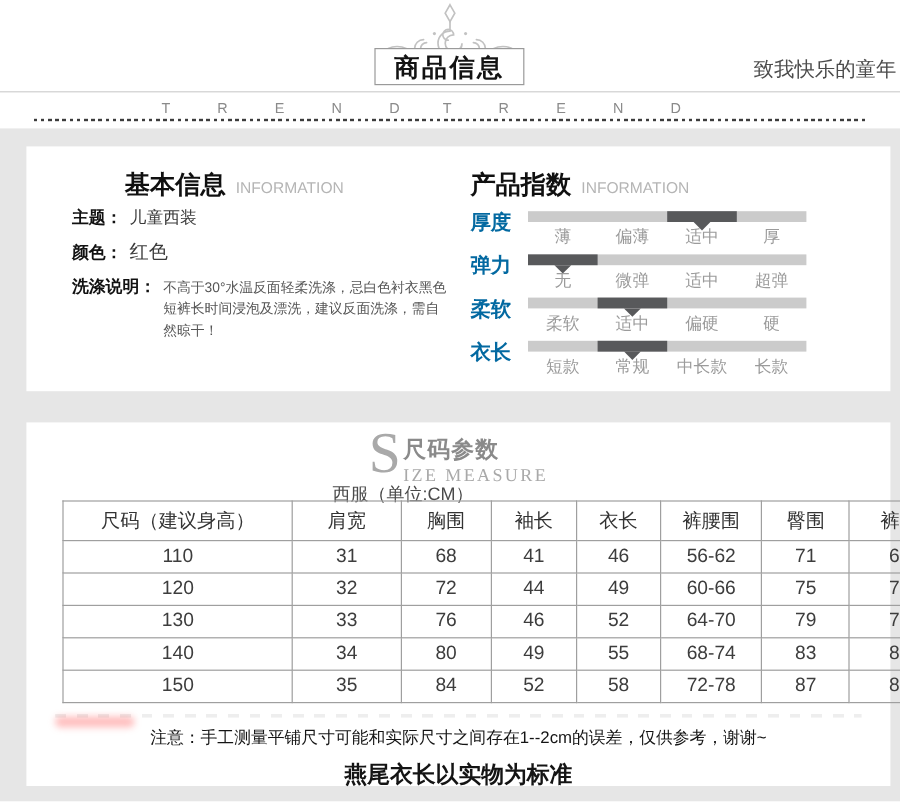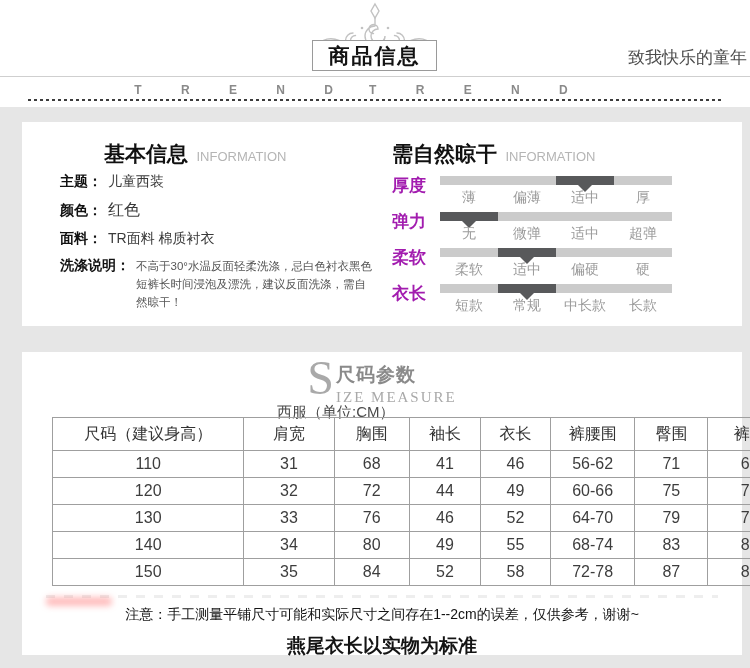--- a/index.html
+++ b/index.html
@@ -7,21 +7,21 @@
         font-family:"Liberation Sans","DejaVu Sans",sans-serif;}
 
   
   .crown{position:absolute;left:310px;top:1px;}
   .title-box{position:absolute;left:312px;top:40px;width:123px;height:29px;
              border:1px solid #9a9a9a;background:#fff;display:flex;align-items:center;
              justify-content:center;font-size:21px;font-weight:bold;color:#121212;letter-spacing:2px;}
   .slogan{position:absolute;right:3px;top:46px;font-size:17px;color:#4c4c4c;}
   .line-solid{position:absolute;left:0;top:76px;width:750px;height:1px;background:#cfcfcf;}
   .trend{position:absolute;left:0;top:83px;width:720px;text-align:center;
-         font-size:12px;color:#8a8a8a;font-weight:bold;}
+         font-size:12px;color:#8a8a8a;}
   .trend span{letter-spacing:18px;margin:0 9px;}
   .line-dotted{position:absolute;left:28px;top:99px;width:694px;height:2px;
                background:repeating-linear-gradient(90deg,#3c3c3c 0 3px,transparent 3px 6px);}
   .body-bg{position:absolute;left:0;top:107px;width:750px;height:561px;background:#e6e6e6;}
 
   .panel{position:absolute;left:22px;width:720px;background:#fff;}
   .panel1{top:122px;height:204px;}
   .panel2{top:352px;height:303px;}
 
   
@@ -32,21 +32,21 @@
   .bi-rows{position:absolute;left:38px;top:51px;width:330px;}
   .bi-row{display:flex;margin-bottom:9px;font-size:14px;color:#3a3a3a;align-items:baseline;}
   .bi-row .lbl{font-weight:bold;color:#111;white-space:nowrap;margin-right:6px;}
   .bi-row.large .val{font-size:16px;}
   .bi-row.small .val{font-size:11.5px;line-height:1.55;color:#555;width:238px;}
 
   
   .pi-head{left:370px;top:18px;}
   .pi-rows{position:absolute;left:370px;top:48px;width:330px;}
   .pi-row{position:relative;height:36px;}
-  .pi-row .plabel{position:absolute;left:0;top:4px;font-size:17px;font-weight:bold;color:#a21caf;}
+  .pi-row .plabel{position:absolute;left:0;top:4px;font-size:17px;font-weight:bold;color:#0369a1;}
   .pi-track{position:absolute;left:48px;top:6px;width:232px;height:9px;background:#cbcbcb;}
   .pi-seg{position:absolute;top:0;height:9px;width:25%;background:#58595b;}
   .pi-tri{position:absolute;top:9px;width:0;height:0;border-left:7px solid transparent;
           border-right:7px solid transparent;border-top:7px solid #58595b;transform:translateX(-50%);}
   .pi-opts{position:absolute;left:48px;top:19px;width:232px;display:flex;}
   .pi-opt{width:25%;text-align:center;font-size:14px;color:#9b9b9b;white-space:nowrap;}
 
   
   .size-logo{position:absolute;left:0;top:5px;width:720px;display:flex;
              justify-content:center;align-items:flex-start;}
@@ -106,32 +106,28 @@
     </div>
     <div class="bi-rows" id="bi-rows">
         <div class="bi-row normal">
           <span class="lbl">主题：</span>
           <span class="val">儿童西装</span>
         </div>
         <div class="bi-row large">
           <span class="lbl">颜色：</span>
           <span class="val">红色</span>
         </div>
-        <div class="bi-row normal">
-          <span class="lbl">面料：</span>
-          <span class="val">TR面料 棉质衬衣</span>
-        </div>
         <div class="bi-row small">
           <span class="lbl">洗涤说明：</span>
           <span class="val">不高于30°水温反面轻柔洗涤，忌白色衬衣黑色短裤长时间浸泡及漂洗，建议反面洗涤，需自然晾干！</span>
         </div>
       </div>
 
     <div class="sec-head pi-head">
-      <span class="t">需自然晾干</span>
+      <span class="t">产品指数</span>
       <span class="s">INFORMATION</span>
     </div>
     <div class="pi-rows" id="pi-rows">
         <div class="pi-row">
           <span class="plabel">厚度</span>
           <div class="pi-track">
             <div class="pi-seg" style="left: 50%;"></div>
           </div>
           <div class="pi-tri" style="left: 193px; top: 15px;"></div>
           <div class="pi-opts">

